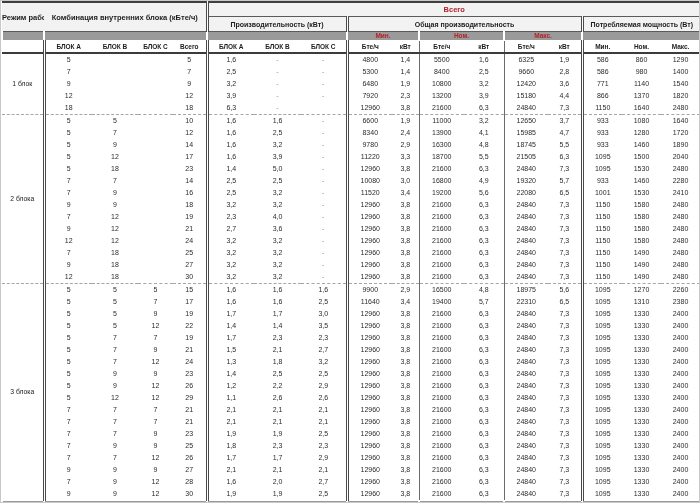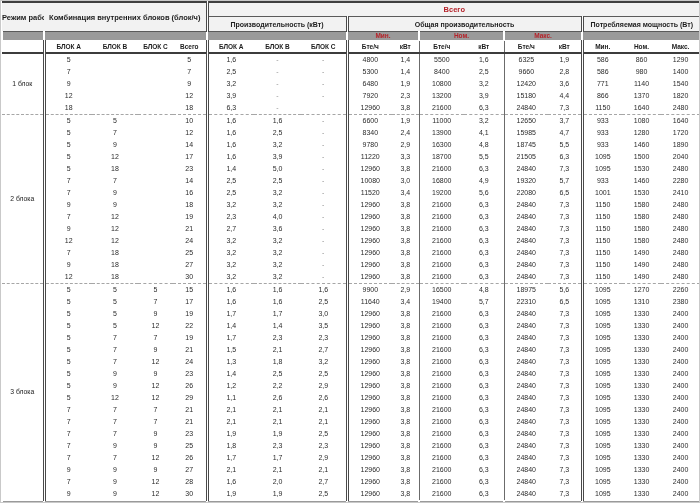--- a/index.html
+++ b/index.html
@@ -52,21 +52,21 @@
         <col style="width:40px">
       <col style="width:44px">
         <col style="width:34px">
       <col style="width:40px">
         <col style="width:39px">
         <col style="width:39px">
     </colgroup>
     <thead>
       <tr class="r1">
         <th class="mode-h" rowspan="2">Режим работы</th>
-        <th class="comb-h" rowspan="2" colspan="4">Комбинация внутренних блоков (блок/ч)</th>
+        <th class="comb-h" rowspan="2" colspan="4">Комбинация внутренних блока (кБте/ч)</th>
         <th class="heat-h vd" colspan="12">Всего</th>
       </tr>
       <tr class="r2">
         <th class="vd" colspan="3">Производительность (кВт)</th>
         <th class="vd" colspan="6">Общая производительность</th>
         <th class="vd" colspan="3">Потребляемая мощность (Вт)</th>
       </tr>
       <tr class="band" id="band-top">
           <td colspan="1"></td>
           <td colspan="4"></td>

